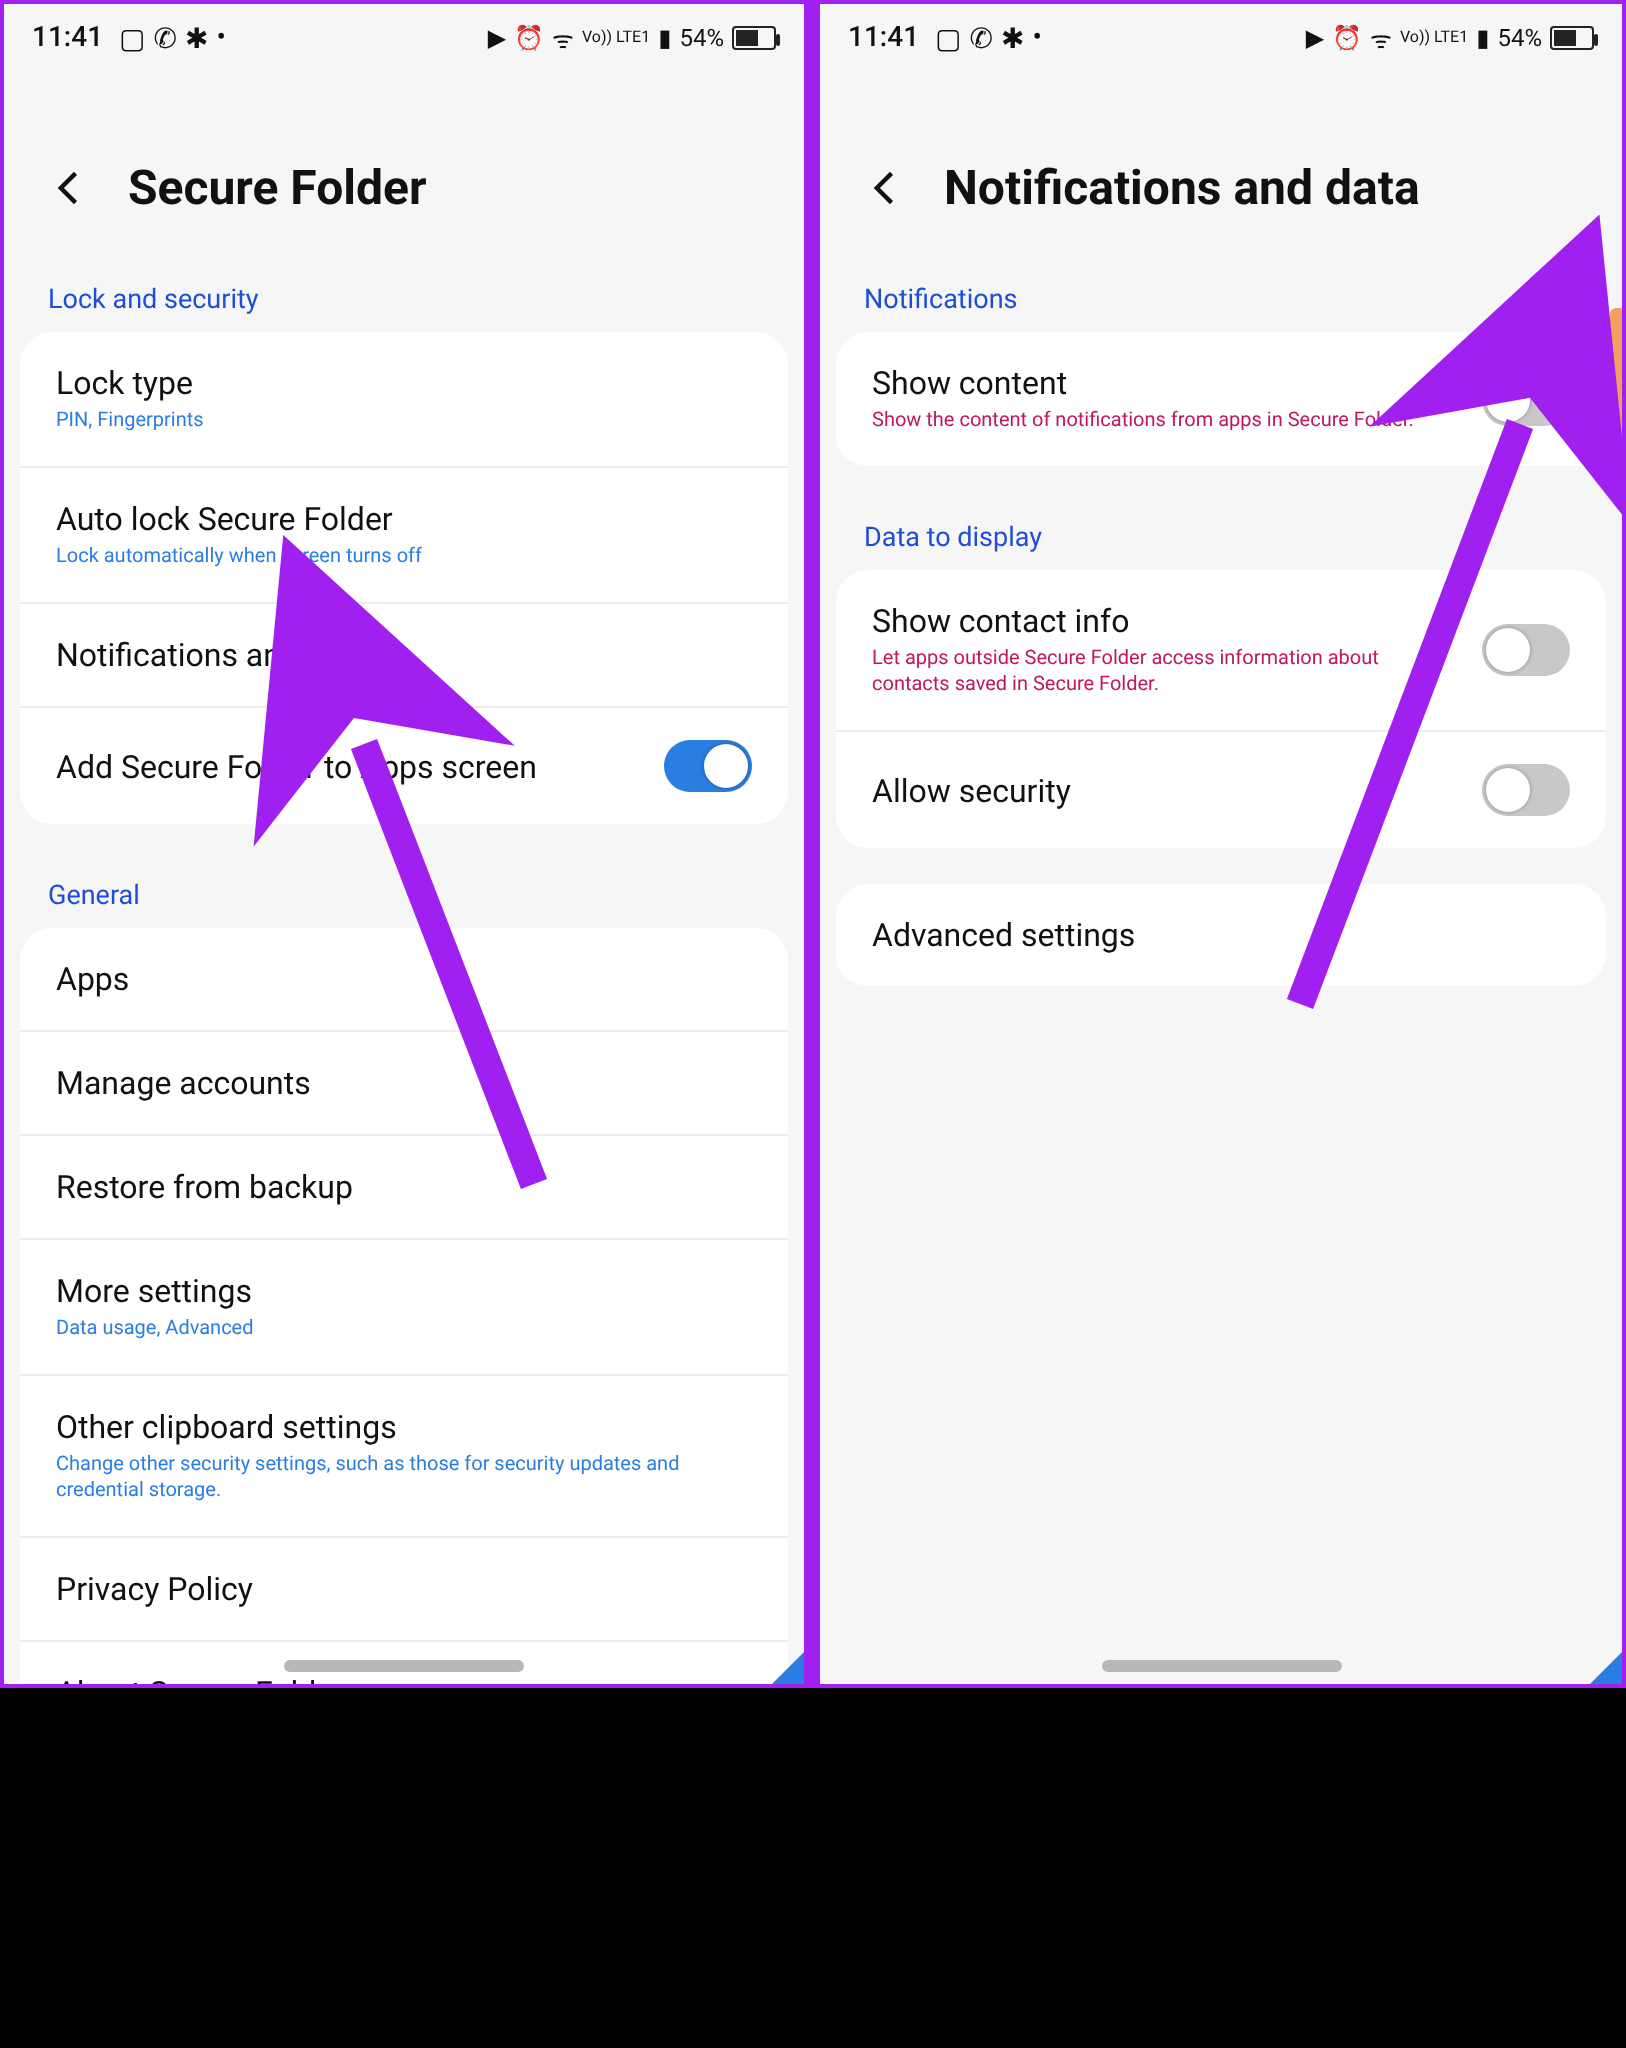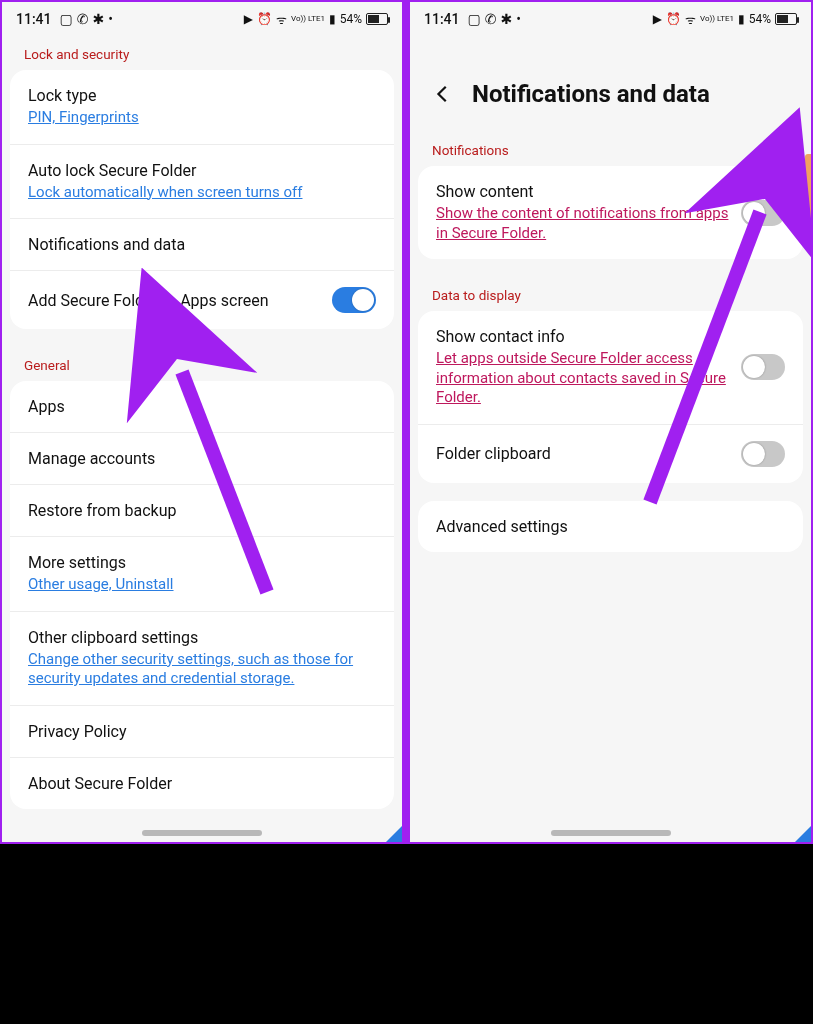--- a/index.html
+++ b/index.html
@@ -32,32 +32,32 @@
     display:flex; align-items:center; gap:16px;
     padding: 44px 20px 24px 20px;
     background:#f6f6f6;
   }
   .back-arrow { width:26px; height:26px; display:flex; align-items:center; justify-content:center; }
   .back-arrow svg { width:22px; height:22px; stroke:#111; stroke-width:2.4; fill:none; }
   .header .title { font-size:24px; font-weight:700; color:#111; }
   
   .section-label {
     padding: 10px 22px 8px 22px;
-    font-size:13.5px; color:#b91c1c; background:#f6f6f6;
+    font-size:13.5px; color:#1d4ed8; background:#f6f6f6;
   }
   .card {
     background:#fff; margin:0 8px 18px 8px; border-radius:16px; overflow:hidden;
   }
   .row {
     display:flex; align-items:center; padding:16px 18px; gap:12px;
   }
   .row + .row { border-top:1px solid #ececec; }
   .row-text { flex:1; display:flex; flex-direction:column; gap:3px; }
   .row-title { font-size:16px; color:#111; }
-  .row-sub   { font-size:15px; color:#2a7de1; line-height:1.3;text-decoration:underline; }
+  .row-sub   { font-size:10px; color:#2a7de1; line-height:1.3; }
   .row-sub.gray { color:#be185d; }
   
   .toggle { width:44px; height:26px; border-radius:13px; position:relative; }
   .toggle .knob { position:absolute; top:2px; width:22px; height:22px; border-radius:50%; background:#fff; box-shadow:0 0 2px rgba(0,0,0,.3); }
   .toggle.on { background:#2a7de1; }
   .toggle.on .knob { right:2px; }
   .toggle.off { background:#c8c8c8; }
   .toggle.off .knob { left:2px; }
   
   .navpill { position:absolute; bottom:6px; left:50%; transform:translateX(-50%); width:120px; height:6px; border-radius:3px; background:#b8b8b8; }
@@ -87,20 +87,28 @@
       <span>ᯤ</span>
       <span style="font-size:8px;line-height:1">Vo)) LTE1</span>
       <span>▮</span>
       <span>54%</span>
       <span class="batt">
           <span class="fill"></span>
         </span>
     </div>
   </div>
 
+  <div class="header">
+    <div class="back-arrow">
+      <svg viewBox="0 0 24 24">
+          <polyline points="15 4 7 12 15 20"></polyline>
+        </svg>
+    </div>
+    <div class="title">Secure Folder</div>
+  </div>
 
   <div class="section-label">Lock and security</div>
   <div class="card">
     <div class="row">
       <div class="row-text">
         <div class="row-title">Lock type</div>
         <div class="row-sub">PIN, Fingerprints</div>
       </div>
     </div>
     <div class="row">
@@ -137,21 +145,21 @@
         </div>
     </div>
     <div class="row">
       <div class="row-text">
           <div class="row-title">Restore from backup</div>
         </div>
     </div>
     <div class="row">
       <div class="row-text">
         <div class="row-title">More settings</div>
-        <div class="row-sub">Other usage, Uninstall</div>
+        <div class="row-sub">Data usage, Advanced</div>
       </div>
     </div>
     <div class="row">
       <div class="row-text">
         <div class="row-title">Other clipboard settings</div>
         <div class="row-sub">Change other security settings, such as those for security updates and credential storage.</div>
       </div>
     </div>
     <div class="row">
       <div class="row-text">
@@ -234,21 +242,21 @@
       <div class="row-text">
         <div class="row-title">Show contact info</div>
         <div class="row-sub gray">Let apps outside Secure Folder access information about contacts saved in Secure Folder.</div>
       </div>
       <div class="toggle off">
           <div class="knob"></div>
         </div>
     </div>
     <div class="row">
       <div class="row-text">
-        <div class="row-title">Folder clipboard</div>
+        <div class="row-title">Allow security</div>
       </div>
       <div class="toggle off">
           <div class="knob"></div>
         </div>
     </div>
   </div>
 
   <div class="card">
     <div class="row">
       <div class="row-text">

